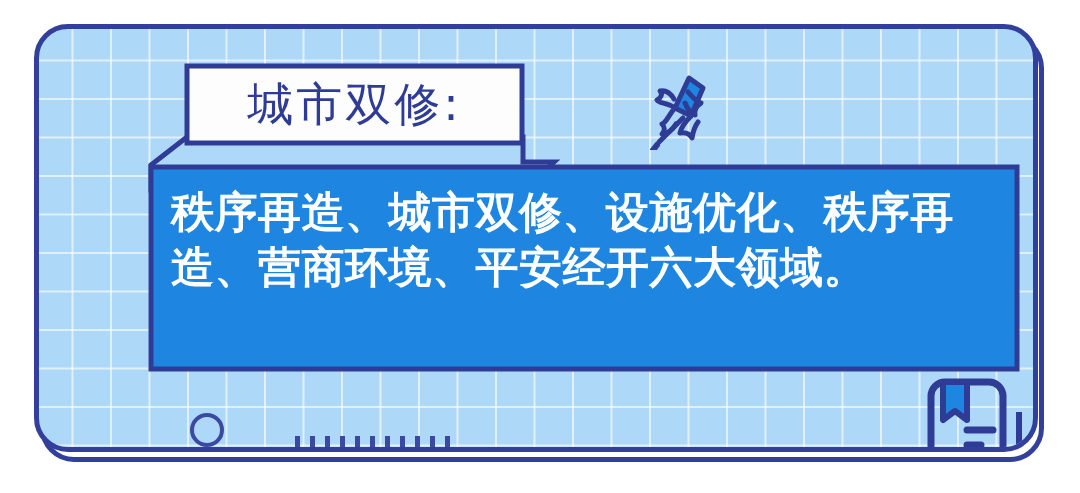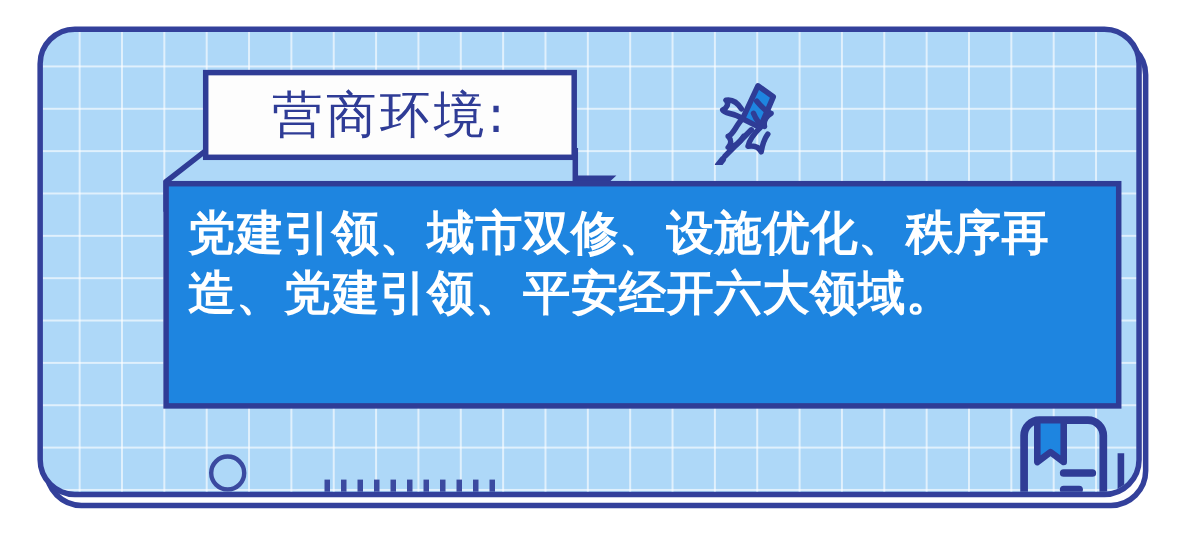--- a/index.html
+++ b/index.html
@@ -164,35 +164,35 @@
 
       <svg class="callout-svg" width="880" height="340" viewBox="0 0 880 340">
 
         <path d="M 38 95 L 374 95 L 374 120 L 405 120 L 375 148 L 2 148 L 2 123 Z" fill="#AED8F8" stroke="#2F3C96" stroke-width="5" stroke-linejoin="miter"></path>
 
         <rect x="2" y="125" width="866" height="202" fill="#1E85E0" stroke="#2F3C96" stroke-width="5"></rect>
 
         <rect x="38" y="24" width="335" height="77" fill="#FDFDFD" stroke="#2F3C96" stroke-width="5"></rect>
       </svg>
 
-      <div class="header-label">营商环境:</div>
+      <div class="header-label">城市双修:</div>
 
       <svg class="quill" viewBox="0 0 62 78">
         <g fill="none" stroke="#2F3C96" stroke-width="5" stroke-linejoin="round" stroke-linecap="round">
           <path d="M30 36 L44 6 L58 16 L46 44 Z" fill="#1E85E0"></path>
           <path d="M30 36 C22 30 14 32 12 28 C16 26 18 22 15 19 C21 18 26 22 29 27"></path>
           <path d="M30 36 C24 42 22 50 17 52 C20 55 20 59 17 62 C23 62 28 57 31 52"></path>
           <path d="M43 20 C48 26 52 30 56 31 C51 34 49 38 50 43 C45 41 42 36 40 31"></path>
           <path d="M46 44 C40 50 36 56 35 61 C41 60 45 62 47 66 C48 60 50 54 53 50"></path>
           <path d="M38 46 L14 70"></path>
           <path d="M12 73 L8 78" stroke-width="6"></path>
         </g>
       </svg>
 
-      <div class="body-text">党建引领、城市双修、设施优化、秩序再造、党建引领、平安经开六大领域。</div>
+      <div class="body-text">秩序再造、城市双修、设施优化、秩序再造、营商环境、平安经开六大领域。</div>
     </div>
 
     <div class="circle-deco"></div>
 
     <div class="ticks">
         <i></i>
         <i></i>
         <i></i>
         <i></i>
         <i></i>

